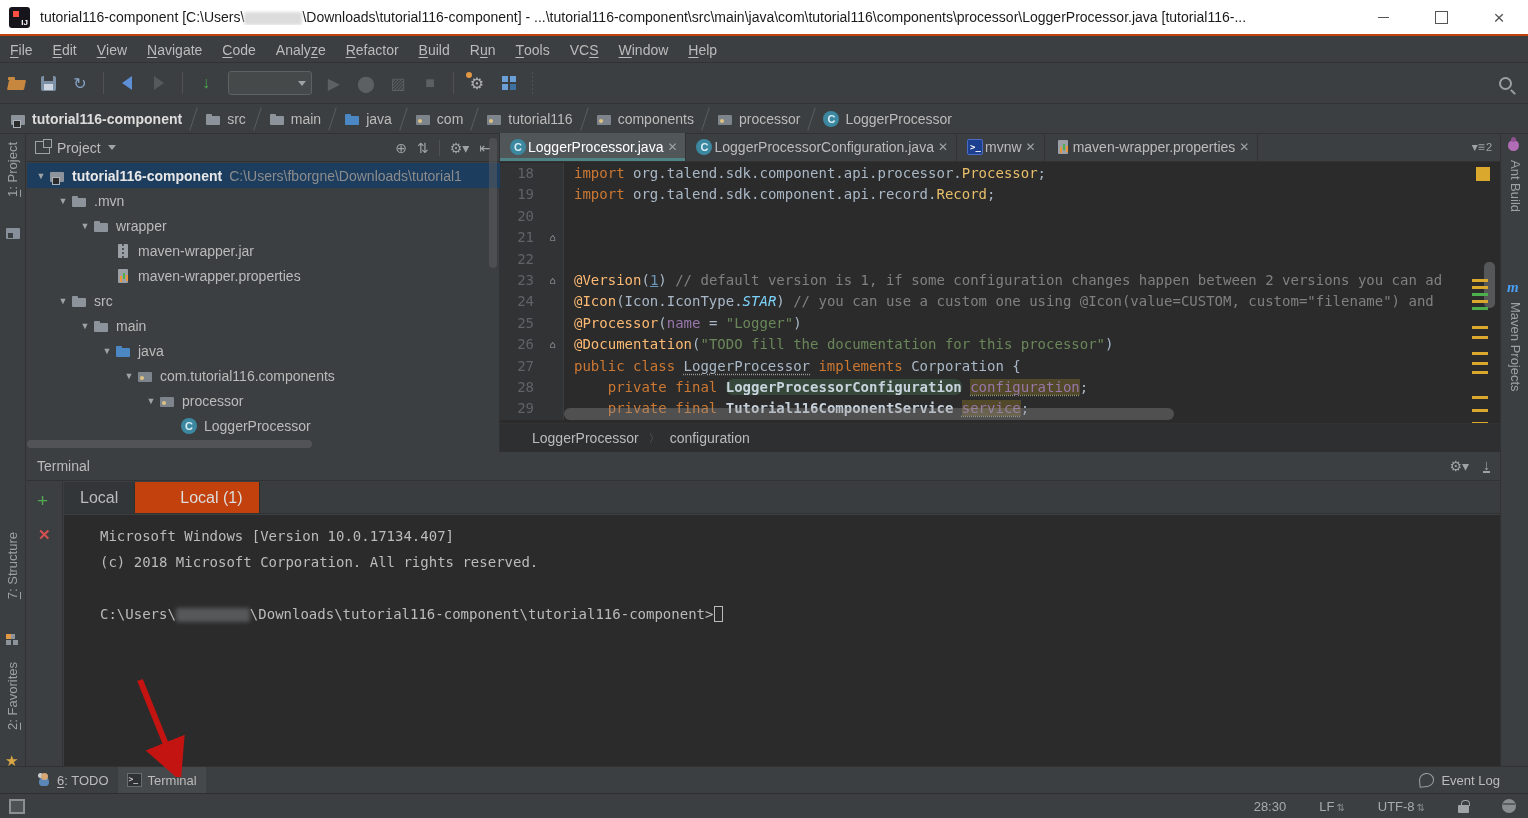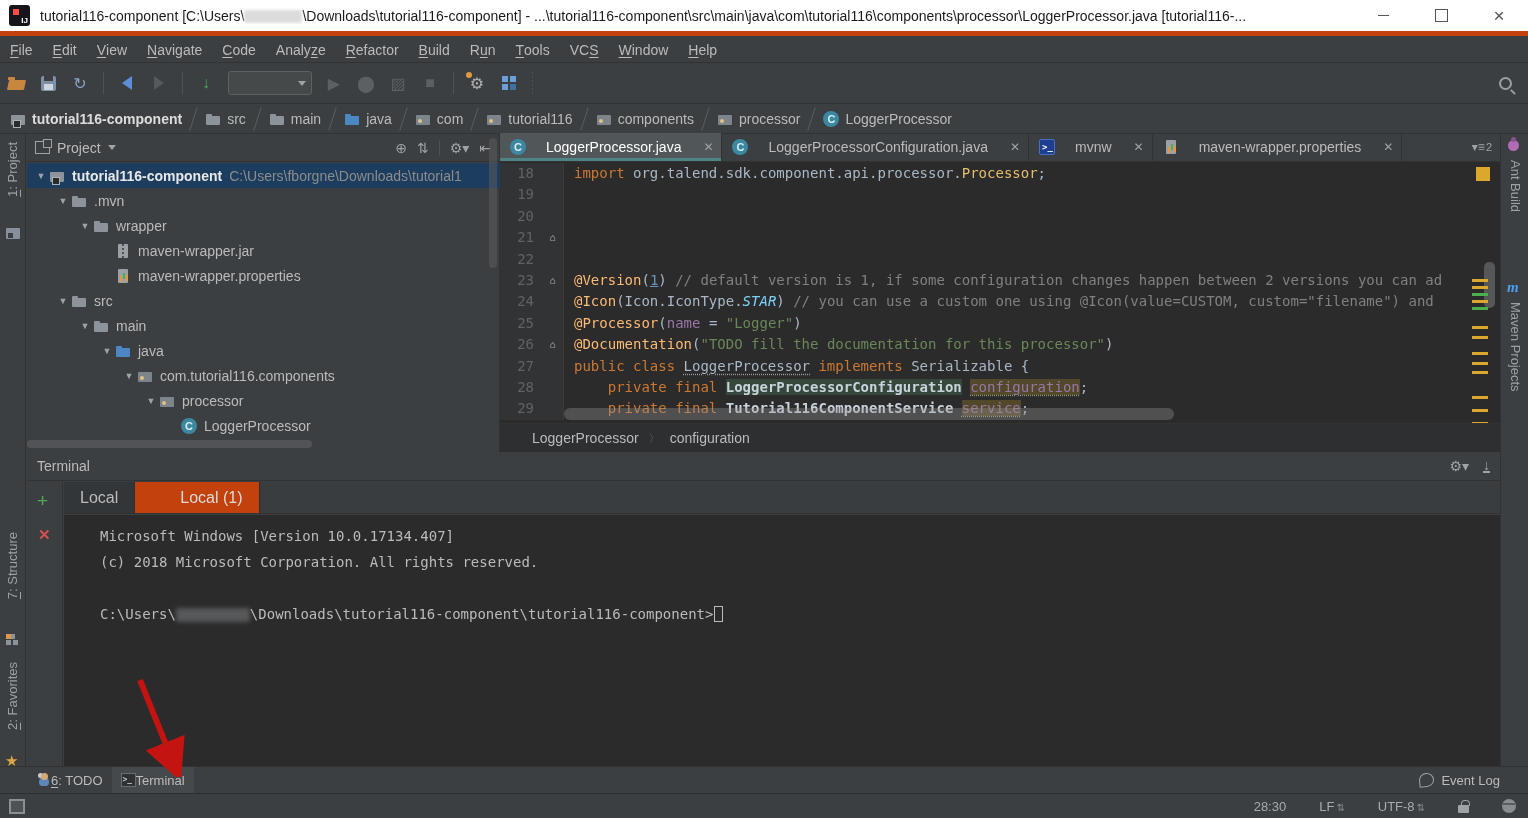--- a/index.html
+++ b/index.html
@@ -2,21 +2,21 @@
 <html><head>
 <meta charset="utf-8">
 <style>
   * { margin:0; padding:0; box-sizing:border-box; }
   html,body { width:1528px; height:818px; overflow:hidden; background:#2b2b2b;
     font-family:"Liberation Sans", sans-serif; }
   .app { position:absolute; inset:0; width:1528px; height:818px; background:#3c3f41; }
 
   
   .titlebar { position:absolute; left:0; top:0; width:1528px; height:36px; background:#ffffff;
-    display:flex; align-items:center; color:#1b1b1b; font-size:14px; border-bottom:5px solid #c2410c; }
+    display:flex; align-items:center; color:#1b1b1b; font-size:14px; border-bottom:2px solid #c2410c; }
   .app-logo { width:21px; height:21px; margin:0 10px 0 9px; background:#16151c; border-radius:3px; position:relative; }
   .app-logo::before { content:""; position:absolute; left:4px; top:4px; width:6px; height:6px; background:#fc4f42; }
   .app-logo::after { content:"IJ"; position:absolute; right:2px; bottom:1px; color:#fff; font:bold 8px/8px "Liberation Sans",sans-serif; }
   .title-text { white-space:nowrap; overflow:hidden; }
   .blurbox { display:inline-block; width:58px; height:13px; background:#dcdcdc; border-radius:2px;
     filter:blur(1.5px); vertical-align:middle; }
   .win-controls { margin-left:auto; display:flex; height:100%; }
   .win-btn { width:58px; height:100%; display:flex; align-items:center; justify-content:center; color:#555; }
   .wc-min::before { content:""; width:11px; height:0; border-top:1.5px solid #555; }
   .wc-max::before { content:""; width:11px; height:11px; border:1.5px solid #555; }
@@ -116,21 +116,21 @@
   .tw-arrow { width:16px; text-align:center; color:#9fa3a5; font-size:9px; flex:none; }
   .tree-label { margin-left:7px; }
   .tree-label b { color:#e8e8e8; }
   .tree-path { color:#8c8c8c; margin-left:7px; }
   .tree-vscroll { position:absolute; right:2px; top:4px; width:8px; height:130px; background:#595b5d; border-radius:4px; opacity:.55; }
   .tree-hscroll { position:absolute; left:0; bottom:4px; width:285px; height:8px; background:#595b5d; border-radius:4px; opacity:.75; }
 
   
   .editor { position:absolute; left:500px; top:0; width:1000px; height:318px; background:#2b2b2b; }
   .tabbar { height:28px; background:#3c3f41; display:flex; align-items:flex-end; border-bottom:1px solid #323232; position:relative; }
-  .tab { height:28px; display:flex; align-items:center; gap:20px; padding:0 8px 0 10px; font-size:14px; color:#bbbbbb;
+  .tab { height:28px; display:flex; align-items:center; gap:2px; padding:0 8px 0 10px; font-size:14px; color:#bbbbbb;
     border-right:1px solid #323232; }
   .tab.active { background:#515658; color:#ffffff; box-shadow:inset 0 -3px 0 #4f8487; }
   .tab .close { color:#9fa3a5; font-size:12px; margin-left:2px; }
   .tab-list-btn { position:absolute; right:8px; top:6px; color:#9fa3a5; font-size:12px; display:flex; align-items:center; }
   .tab-list-btn .cnt { font-size:11px; margin-left:1px; }
 
   .code-wrap { position:absolute; left:0; top:29px; width:1000px; height:260px; overflow:hidden; }
   .code-line { display:flex; height:21.4px; line-height:21.4px; font:14px/21.4px "DejaVu Sans Mono",monospace; white-space:pre; position:relative; }
   .gut-num { width:42px; text-align:right; color:#606366; background:#313335; flex:none; padding-right:8px; }
   .gut-fold { width:22px; background:#313335; border-right:1px solid #3a3c3e; color:#9fa3a5; font-size:10px; text-align:center; flex:none; }
@@ -139,21 +139,21 @@
   .tk-p { color:#a9b7c6; }
   .tk-pb { color:#c8d2dc; font-weight:bold; }
   .tk-c { color:#e8bf6a; }
   .tk-a { color:#fdba74; }
   .tk-s { color:#6a8759; }
   .tk-m { color:#808080; }
   .tk-n { color:#6897bb; text-decoration:underline; }
   .tk-i { color:#7dd3fc; font-style:italic; }
   .tk-f { color:#9876aa; }
   .tk-at { color:#9876aa; }
-  .f-g { background:#36483a; }
+  .f-g { background:#36483a;border-radius:7px; }
   .f-o { background:#52492a; }
   .f-sq { text-decoration:underline dotted #8f9779; text-underline-offset:3px; }
   .f-ty { text-decoration:underline dotted #9b9b9b; text-underline-offset:3px; }
   .cut-bar { position:absolute; left:64px; top:10px; width:610px; height:12px; background:rgba(150,150,150,.35); border-radius:6px; }
 
   .ed-crumbs { position:absolute; left:0; top:289px; width:1000px; height:29px; background:#2e2f31; border-top:1px solid #323232;
     display:flex; align-items:center; padding-left:32px; color:#bbbbbb; font-size:14px; gap:10px; }
   .ed-crumb-sep { color:#6a6d6f; font-size:11px; }
 
   .stripe-marks { position:absolute; left:968px; top:29px; width:32px; height:260px; }
@@ -175,21 +175,21 @@
   .term-tab { padding:0 16px; display:flex; align-items:center; color:#bbbbbb; font-size:16px; background:#333638; border-right:1px solid #2c2e30; }
   .term-tab.active { background:#c2410c; color:#dddddd;padding-left:45px; }
   .term-content { position:absolute; left:37px; top:33px; width:1436px; height:251px; background:#2b2b2b;
     font:14px/26px "DejaVu Sans Mono",monospace; color:#bbbbbb; padding:8px 0 0 36px; white-space:pre; }
   .term-blur { display:inline-block; width:74px; height:14px; background:#a7abae; opacity:.35; border-radius:2px; filter:blur(2px); vertical-align:middle; }
   .cursor { display:inline-block; width:9px; height:16px; border:1px solid #bbbbbb; vertical-align:-3px; margin-left:1px; }
 
   
   .bottombar { position:absolute; left:0; top:766px; width:1528px; height:27px; background:#3c3f41; border-top:1px solid #323232;
     display:flex; align-items:center; color:#bbbbbb; font-size:13px; }
-  .bb-item { display:flex; align-items:center; padding:0 9px; height:100%; }
+  .bb-item { display:flex; align-items:center; gap:6px; padding:0 9px; height:100%; }
   .bb-item u { text-underline-offset:2px; }
   .bb-item.active { background:#46494b; }
   .ic-todo { width:14px; height:14px; position:relative; }
   .ic-todo::before { content:""; position:absolute; left:2px; top:4px; width:10px; height:9px; border-radius:50% 50% 40% 40%; background:#5a87b8; }
   .ic-todo::after { content:""; position:absolute; left:4px; top:0; width:7px; height:7px; border-radius:50%; background:#d7a876; box-shadow:-4px -1px 0 -1px #c9cdd0; }
   .mini-term { width:15px; height:14px; background:#2f3234; border:1px solid #6a6d6f; position:relative; }
   .mini-term::before { content:">_"; position:absolute; left:1px; top:0; color:#c8c8c8; font:bold 8px/12px "DejaVu Sans Mono",monospace; }
   .bb-right { margin-left:auto; display:flex; align-items:center; gap:7px; padding-right:28px; }
   .ic-bubble { width:15px; height:14px; border:1.5px solid #9fa3a5; border-radius:50% 50% 50% 0; transform:rotate(-6deg); }
 
@@ -432,29 +432,29 @@
           </div>
           <div class="tab">
             <span class="ic ic-props"></span>
             <span>maven-wrapper.properties</span>
             <span class="close">✕</span>
           </div>
           <div class="tab-list-btn">▾≡<span class="cnt">2</span></div>
         </div>
       <div class="code-wrap" id="code">
           <div class="code-line"><div class="gut-num">18</div><div class="gut-fold"></div><div class="code-text"><span class="tk-k">import </span><span class="tk-p">org.talend.sdk.component.api.processor.</span><span class="tk-c">Processor</span><span class="tk-p">;</span></div></div>
-          <div class="code-line"><div class="gut-num">19</div><div class="gut-fold"></div></div>
+          <div class="code-line"><div class="gut-num">19</div><div class="gut-fold"></div><div class="code-text"><span class="tk-k">import </span><span class="tk-p">org.talend.sdk.component.api.record.</span><span class="tk-c">Record</span><span class="tk-p">;</span></div></div>
           <div class="code-line"><div class="gut-num">20</div><div class="gut-fold"></div><div class="code-text"></div></div>
           <div class="code-line"><div class="gut-num">21</div><div class="gut-fold">⌂</div></div>
           <div class="code-line"><div class="gut-num">22</div><div class="gut-fold"></div><div class="code-text"></div></div>
           <div class="code-line"><div class="gut-num">23</div><div class="gut-fold">⌂</div><div class="code-text"><span class="tk-a">@Version</span><span class="tk-p">(</span><span class="tk-n">1</span><span class="tk-p">) </span><span class="tk-m">// default version is 1, if some configuration changes happen between 2 versions you can ad</span></div></div>
           <div class="code-line"><div class="gut-num">24</div><div class="gut-fold"></div><div class="code-text"><span class="tk-a">@Icon</span><span class="tk-p">(Icon.IconType.</span><span class="tk-i">STAR</span><span class="tk-p">) </span><span class="tk-m">// you can use a custom one using @Icon(value=CUSTOM, custom="filename") and</span></div></div>
           <div class="code-line"><div class="gut-num">25</div><div class="gut-fold"></div><div class="code-text"><span class="tk-a">@Processor</span><span class="tk-p">(</span><span class="tk-at">name</span><span class="tk-p"> = </span><span class="tk-s">"Logger"</span><span class="tk-p">)</span></div></div>
           <div class="code-line"><div class="gut-num">26</div><div class="gut-fold">⌂</div><div class="code-text"><span class="tk-a">@Documentation</span><span class="tk-p">(</span><span class="tk-s">"TODO fill the documentation for this processor"</span><span class="tk-p">)</span></div></div>
-          <div class="code-line"><div class="gut-num">27</div><div class="gut-fold"></div><div class="code-text"><span class="tk-k">public class </span><span class="tk-p f-ty">LoggerProcessor</span><span class="tk-k"> implements </span><span class="tk-p">Serializable {</span></div></div>
+          <div class="code-line"><div class="gut-num">27</div><div class="gut-fold"></div><div class="code-text"><span class="tk-k">public class </span><span class="tk-p f-ty">LoggerProcessor</span><span class="tk-k"> implements </span><span class="tk-p">Corporation {</span></div></div>
           <div class="code-line"><div class="gut-num">28</div><div class="gut-fold"></div><div class="code-text"><span class="tk-p">    </span><span class="tk-k">private final </span><span class="tk-pb f-g">LoggerProcessorConfiguration</span><span class="tk-p"> </span><span class="tk-f f-o f-sq">configuration</span><span class="tk-p">;</span></div></div>
           <div class="code-line"><div class="gut-num">29</div><div class="gut-fold"></div><div class="code-text"><span class="tk-p">    </span><span class="tk-k">private final </span><span class="tk-pb">Tutorial116ComponentService</span><span class="tk-p"> </span><span class="tk-f f-o f-sq">service</span><span class="tk-p">;</span></div><div class="cut-bar"></div></div>
         </div>
       <div class="stripe-marks" id="marks">
         <div class="sq-ind"></div>
         <div class="ed-scroll"></div>
       <div class="mark" style="top: 116px;"></div>
           <div class="mark" style="top: 123px;"></div>
           <div class="mark green" style="top: 130px;"></div>
           <div class="mark" style="top: 137px;"></div>

